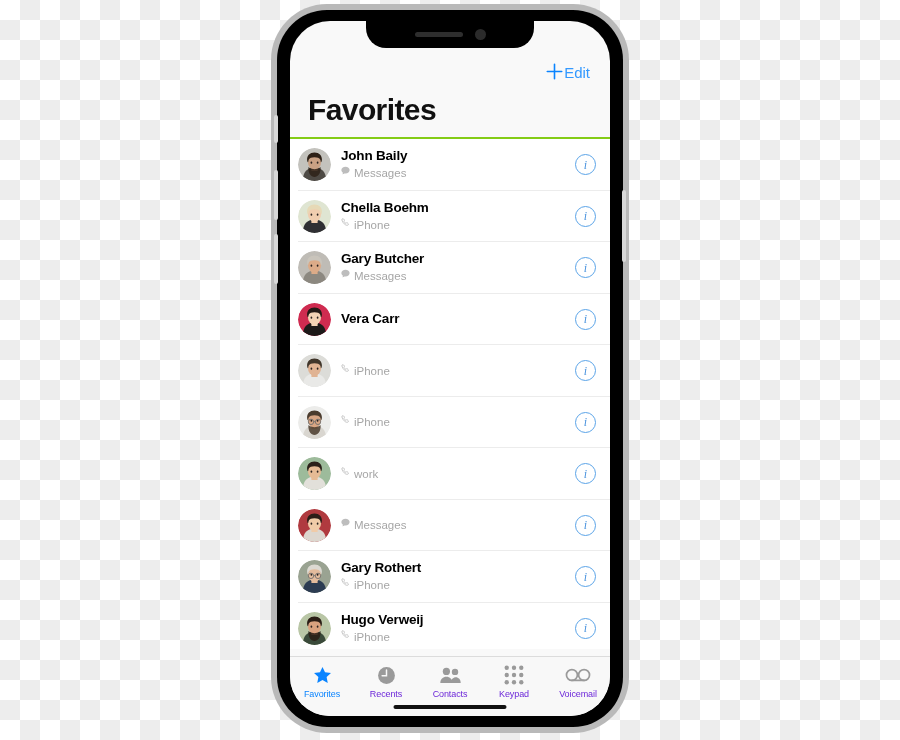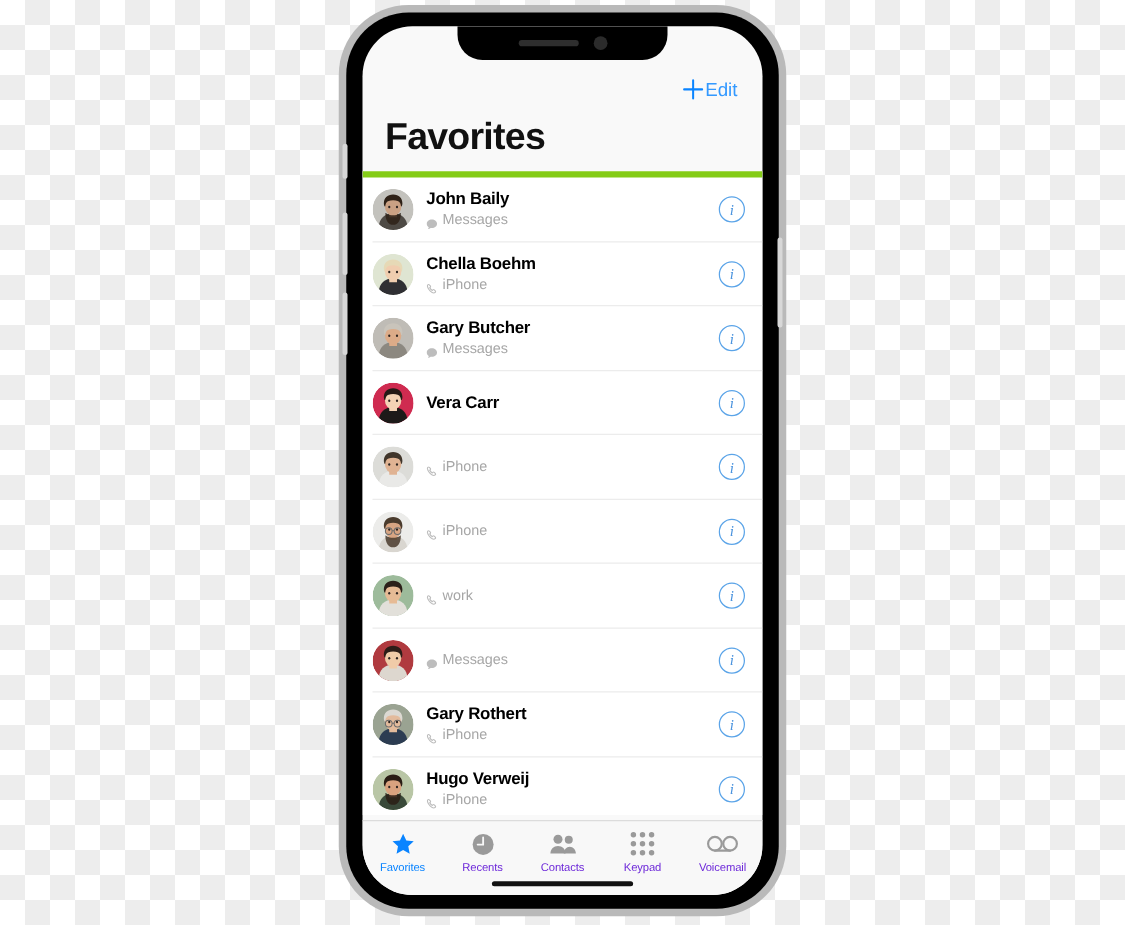--- a/index.html
+++ b/index.html
@@ -163,21 +163,21 @@
     font-size: 30px;
     font-weight: bold;
     color: #111;
     letter-spacing: -0.6px;
     padding: 2px 0 10px 18px;
   }
 
   
   #contact-list {
     background: #ffffff;
-    border-top: 5px solid #84cc16;
+    border-top: 2px solid #84cc16;
     height: 510px;
     overflow: hidden;
   }
   .contact-row {
     display: flex;
     align-items: center;
     height: 51.5px;
     padding-left: 8px;
     padding-right: 14px;
     box-sizing: border-box;
@@ -207,21 +207,21 @@
     font-size: 13.5px;
     font-weight: bold;
     color: #000;
     letter-spacing: -0.2px;
     line-height: 1.25;
   }
   .contact-sub {
     font-size: 11.5px;
     color: #a6a6a6;
     display: flex;
-    align-items: flex-end;
+    align-items: flex-start;
     gap: 4px;
     line-height: 1.3;
     margin-top: 1px;
   }
   .sub-glyph { flex: 0 0 auto; display: inline-flex; align-items: center; }
   .info-button {
     flex: 0 0 auto;
     width: 19px; height: 19px;
     border-radius: 50%;
     border: 1.2px solid #5ba4e8;

